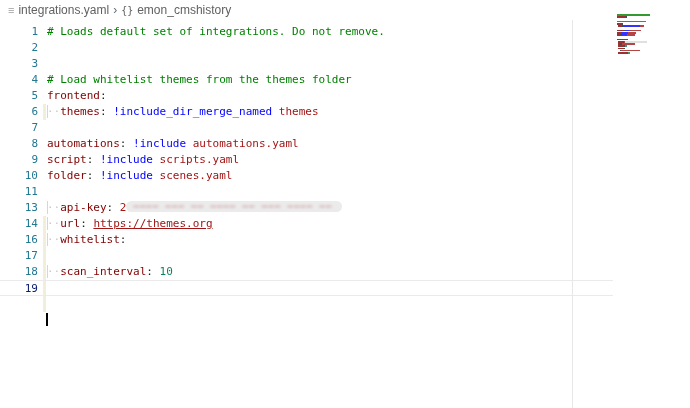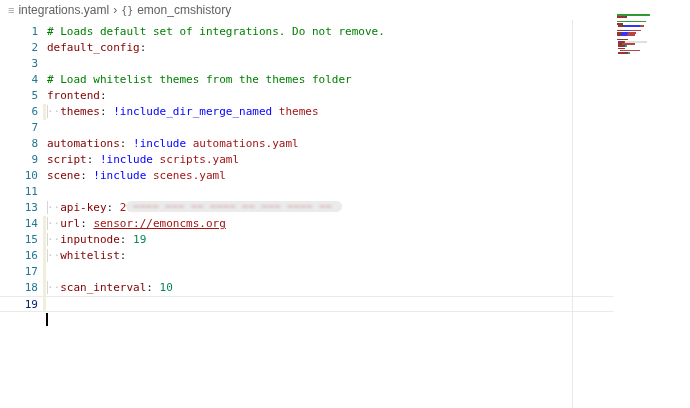--- a/index.html
+++ b/index.html
@@ -60,33 +60,32 @@
   <span class="bc-item">emon_cmshistory</span>
 </div>
 
 <div class="editor">
   <div id="gutter-marks">
       <div class="gutter-mark" style="top: 84px; height: 16px;"></div>
       <div class="gutter-mark" style="top: 196px; height: 96px;"></div>
     </div>
   <div class="rows" id="rows">
       <div class="row"><span class="ln">1</span><span class="txt"><span class="c-comment"># Loads default set of integrations. Do not remove.</span></span></div>
-      <div class="row"><span class="ln">2</span><span class="txt"><span class="c-key">default_config</span><span class="c-punct">:</span></span></div>
+      <div class="row"><span class="ln">2</span></div>
       <div class="row"><span class="ln">3</span><span class="txt"></span></div>
       <div class="row"><span class="ln">4</span><span class="txt"><span class="c-comment"># Load whitelist themes from the themes folder</span></span></div>
       <div class="row"><span class="ln">5</span><span class="txt"><span class="c-key">frontend</span><span class="c-punct">:</span></span></div>
       <div class="row"><span class="ln">6</span><span class="txt"><span class="c-ws guide">··</span><span class="c-key">themes</span><span class="c-punct">:</span><span class="c-punct"> </span><span class="c-tag">!include_dir_merge_named</span><span class="c-string"> themes</span></span></div>
       <div class="row"><span class="ln">7</span><span class="txt"></span></div>
       <div class="row"><span class="ln">8</span><span class="txt"><span class="c-key">automations</span><span class="c-punct">:</span><span class="c-tag"> !include</span><span class="c-string"> automations.yaml</span></span></div>
       <div class="row"><span class="ln">9</span><span class="txt"><span class="c-key">script</span><span class="c-punct">:</span><span class="c-tag"> !include</span><span class="c-string"> scripts.yaml</span></span></div>
-      <div class="row"><span class="ln">10</span><span class="txt"><span class="c-key">scene</span><span class="c-punct">:</span><span class="c-tag"> !include</span><span class="c-string"> scenes.yaml</span></span></div>
+      <div class="row"><span class="ln">10</span><span class="txt"><span class="c-key">folder</span><span class="c-punct">:</span><span class="c-tag"> !include</span><span class="c-string"> scenes.yaml</span></span></div>
       <div class="row"><span class="ln">11</span><span class="txt"></span></div>
       <div class="row"><span class="ln">13</span><span class="txt"><span class="c-ws guide">··</span><span class="c-key">api-key</span><span class="c-punct">:</span><span class="c-string"> 2</span><span class="redact" style="width: 216px;"><span class="redact-ink">‒‒‒‒ ‒‒‒ ‒‒ ‒‒‒‒ ‒‒ ‒‒‒ ‒‒‒‒ ‒‒</span></span></span></div>
-      <div class="row"><span class="ln">14</span><span class="txt"><span class="c-ws guide">··</span><span class="c-key">url</span><span class="c-punct">:</span><span class="c-punct"> </span><span class="c-link">sensor://emoncms.org</span></span></div>
-      <div class="row"><span class="ln">15</span><span class="txt"><span class="c-ws guide">··</span><span class="c-key">inputnode</span><span class="c-punct">:</span><span class="c-number"> 19</span></span></div>
+      <div class="row"><span class="ln">14</span><span class="txt"><span class="c-ws guide">··</span><span class="c-key">url</span><span class="c-punct">:</span><span class="c-punct"> </span><span class="c-link">https://themes.org</span></span></div>
       <div class="row"><span class="ln">16</span><span class="txt"><span class="c-ws guide">··</span><span class="c-key">whitelist</span><span class="c-punct">:</span></span></div>
       <div class="row"><span class="ln">17</span></div>
       <div class="row"><span class="ln">18</span><span class="txt"><span class="c-ws guide">··</span><span class="c-key">scan_interval</span><span class="c-punct">:</span><span class="c-number"> 10</span></span></div>
       <div class="row current"><span class="ln">19</span><span class="txt"></span></div>
     </div>
   <div class="ruler"></div>
   <div class="cursor" id="cursor" style="top: 293px;"></div>
 </div>
 
 <div class="minimap" id="minimap">

